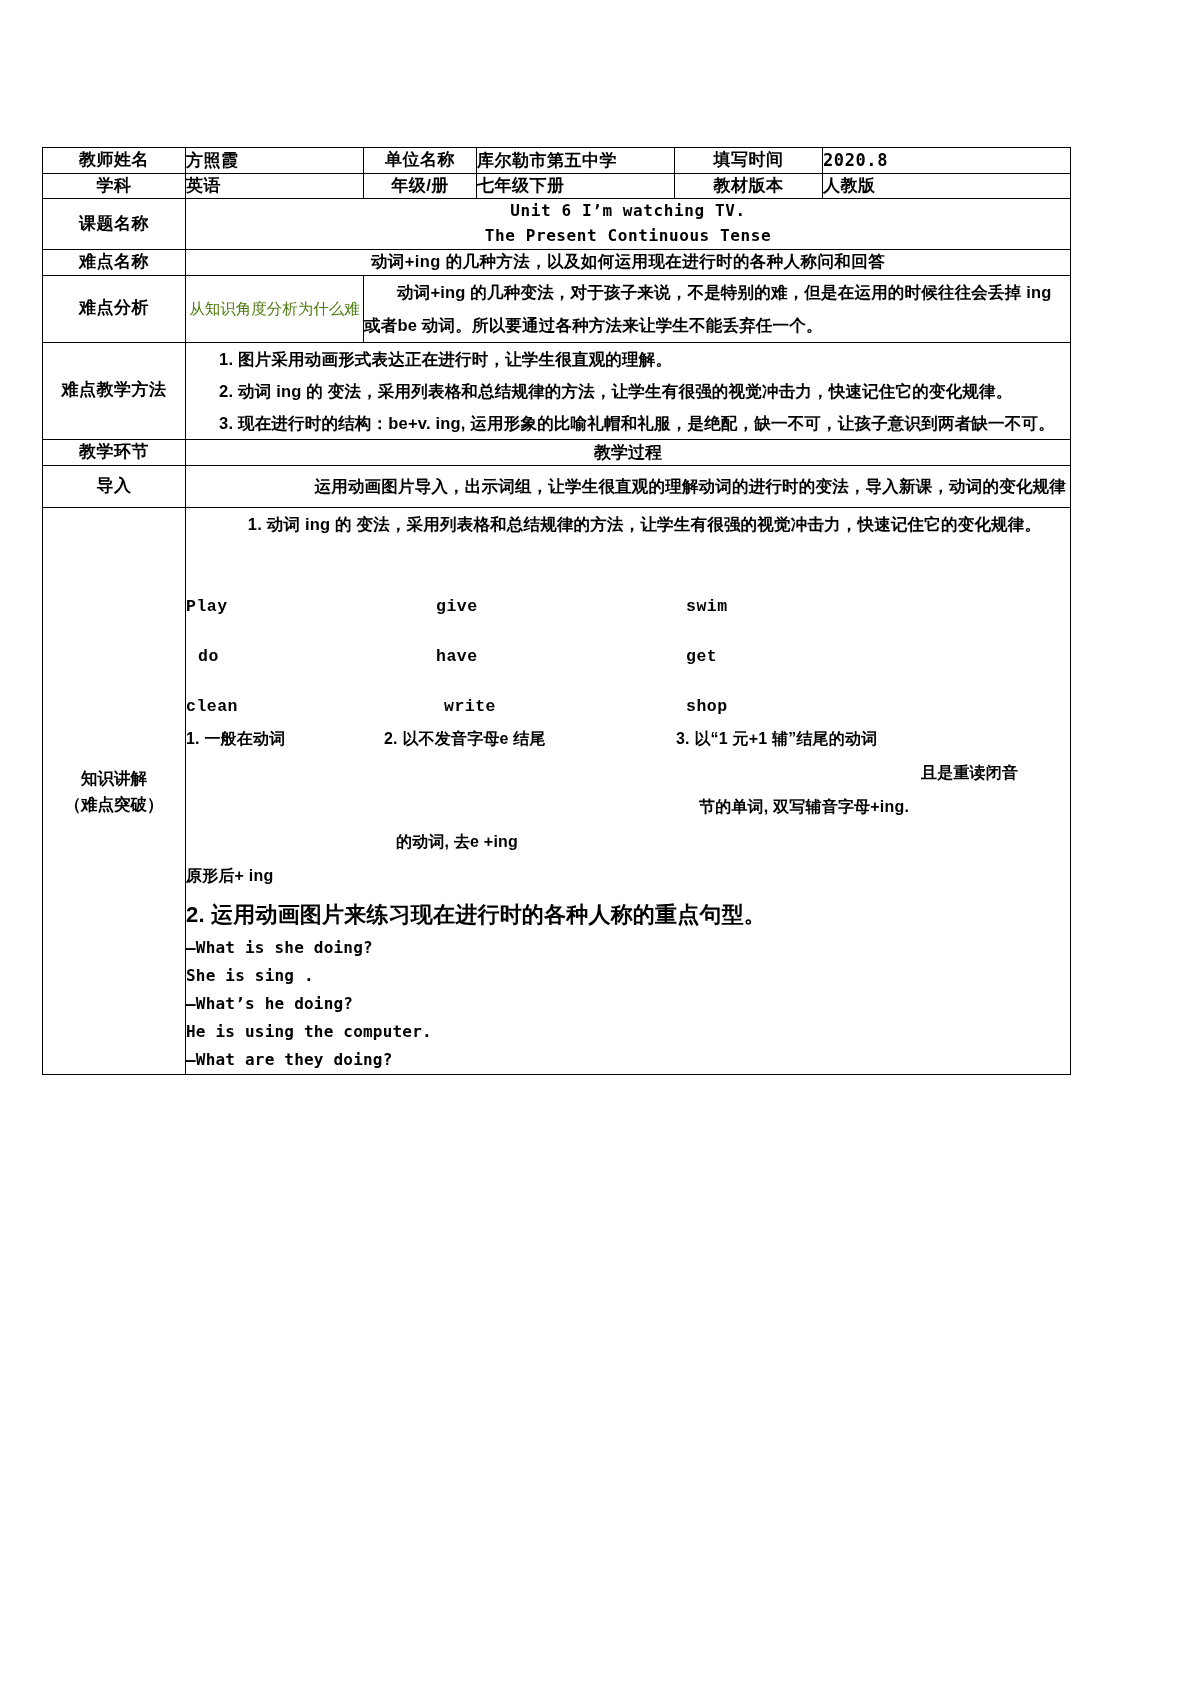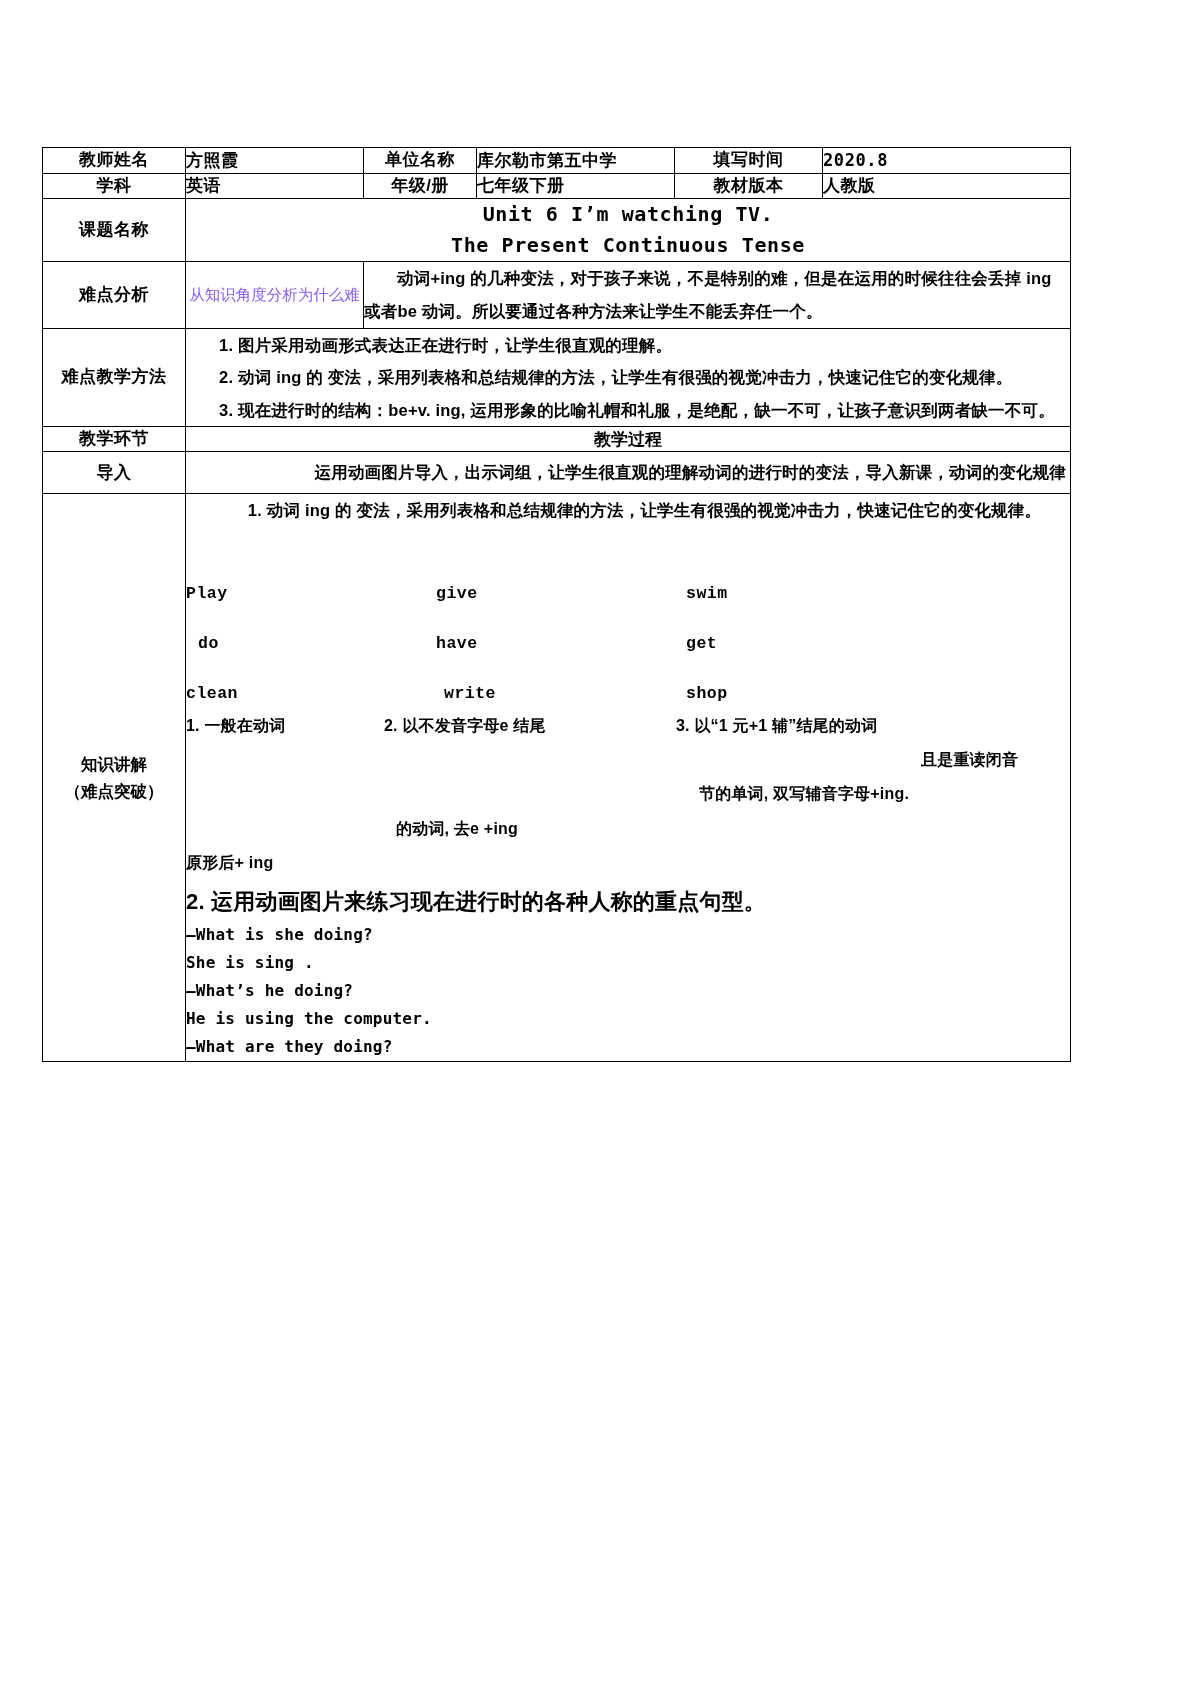--- a/index.html
+++ b/index.html
@@ -58,36 +58,36 @@
     font-weight: bold;
     letter-spacing: 0.6px;
   }
   .title-cell {
     text-align: center;
     padding: 10px 6px 12px 6px;
     line-height: 1.55;
   }
   .title-cell .ln {
     display: block;
-    font-size: 20px;
+    font-size: 16px;
   }
   .topic-cell {
     text-align: center;
     font-weight: bold;
     font-size: 16.5px;
     padding: 13px 6px;
     letter-spacing: 0.4px;
   }
   .analysis-sub {
     text-align: center;
     font-size: 15.5px;
     font-weight: normal;
     line-height: 1.8;
     padding: 10px 8px;
-    color: #8b5cf6;
+    color: #4d7c0f;
   }
   .analysis-body {
     padding: 14px 14px 14px 18px;
     min-height: 150px;
   }
   .analysis-body p {
     margin: 0;
     text-indent: 2em;
     font-size: 16.5px;
     font-weight: bold;
@@ -221,20 +221,24 @@
           <td class="val">七年级下册</td>
           <td class="label">教材版本</td>
           <td class="val">人教版</td>
         </tr>
         <tr>
           <td class="label">课题名称</td>
           <td class="title-cell" colspan="5">
             <span class="ln mono">Unit 6 I’m watching TV.</span>
             <span class="ln mono">The Present Continuous Tense</span>
           </td>
+        </tr>
+        <tr>
+          <td class="label">难点名称</td>
+          <td class="topic-cell" colspan="5">动词+ing 的几种方法，以及如何运用现在进行时的各种人称问和回答</td>
         </tr>
         <tr>
           <td class="label">难点分析</td>
           <td class="analysis-sub">从知识角度分析为什么难</td>
           <td class="analysis-body" colspan="4">
             <p>动词+ing 的几种变法，对于孩子来说，不是特别的难，但是在运用的时候往往会丢掉 ing 或者be 动词。所以要通过各种方法来让学生不能丢弃任一个。</p>
           </td>
         </tr>
         <tr>
           <td class="label">难点教学方法</td>

